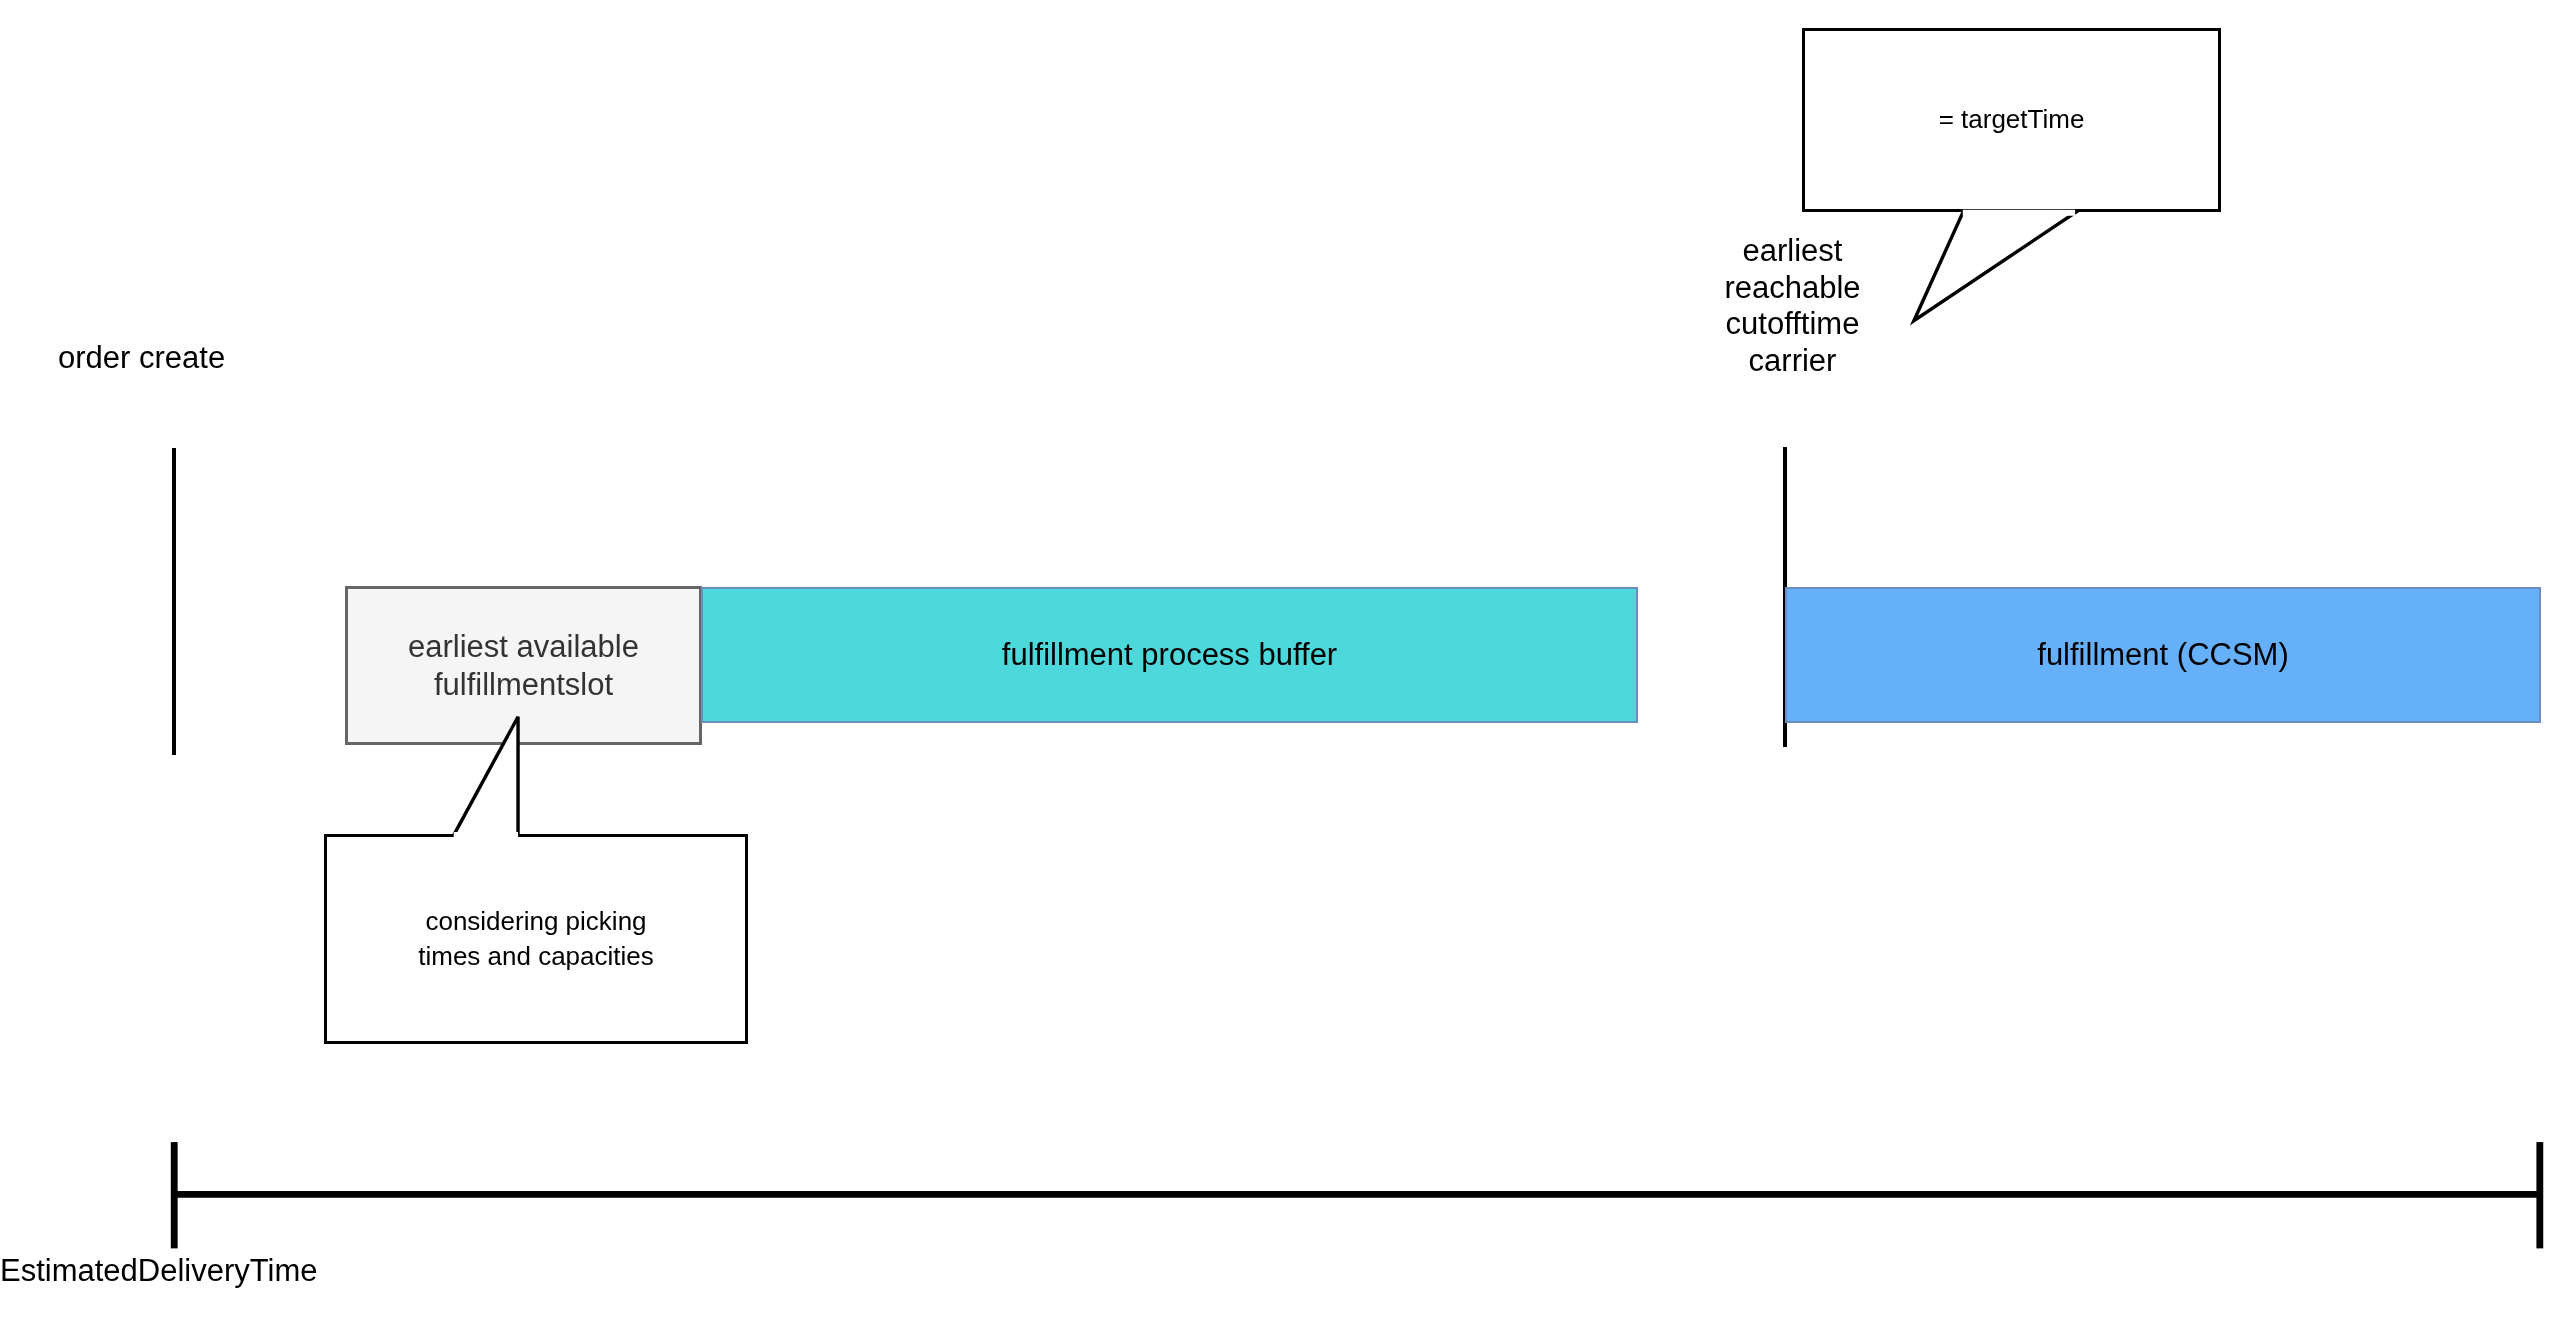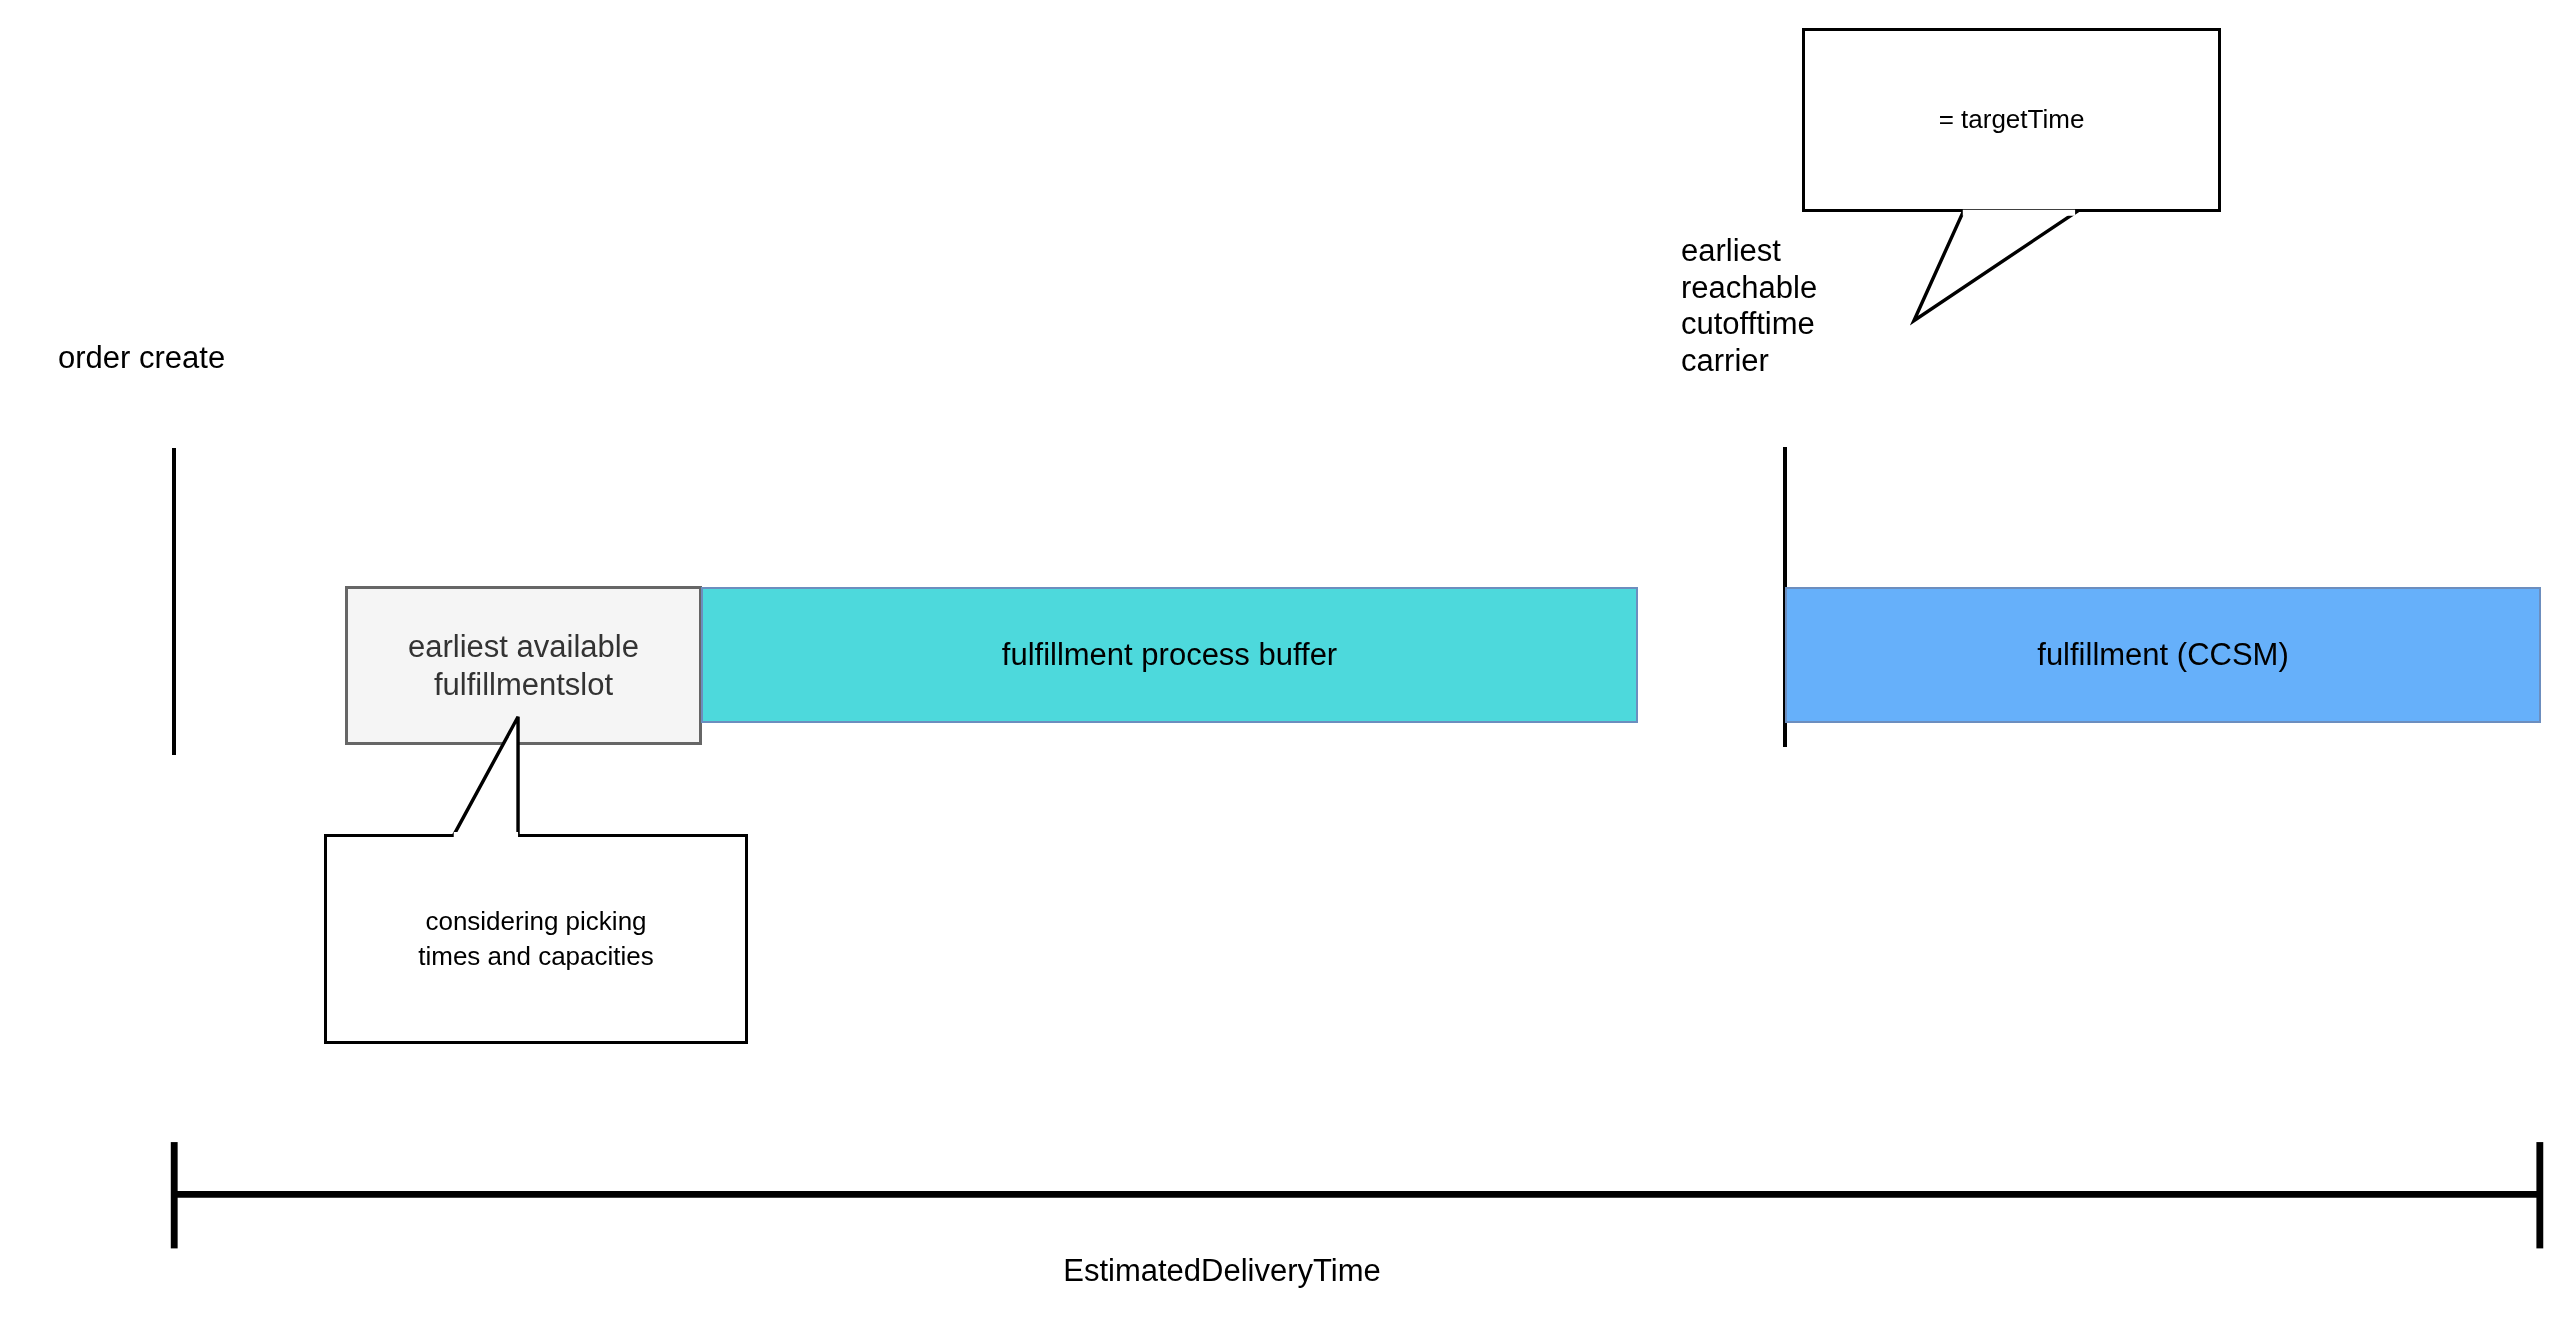--- a/index.html
+++ b/index.html
@@ -19,21 +19,21 @@
   .abs { position: absolute; }
 
   
   .label {
     font-size: 31px;
     line-height: 1.18;
     color: #000;
     white-space: pre;
   }
   .label-center {
-    text-align: left;
+    text-align: center;
     white-space: pre-line;
   }
 
   
   .tick-line {
     background: #000000;
     width: 4.3px;
   }
 
   
@@ -126,16 +126,16 @@
       <line x1="529" y1="974" x2="604" y2="974" stroke="#ffffff" stroke-width="7"></line>
     </g>
 
     <g>
       <line x1="203" y1="1393" x2="2962" y2="1393" stroke="#000000" stroke-width="8"></line>
       <line x1="203" y1="1332" x2="203" y2="1456" stroke="#000000" stroke-width="8"></line>
       <line x1="2962" y1="1332" x2="2962" y2="1456" stroke="#000000" stroke-width="8"></line>
     </g>
   </svg>
 
-  <div class="abs label" style="left:0px; top:1253px; width:2444px; text-align:center;">EstimatedDeliveryTime</div>
+  <div class="abs label" style="left:0px; top:1253px; width:2444px; text-align:left;">EstimatedDeliveryTime</div>
 
 </div>
 
 
 </body></html>

